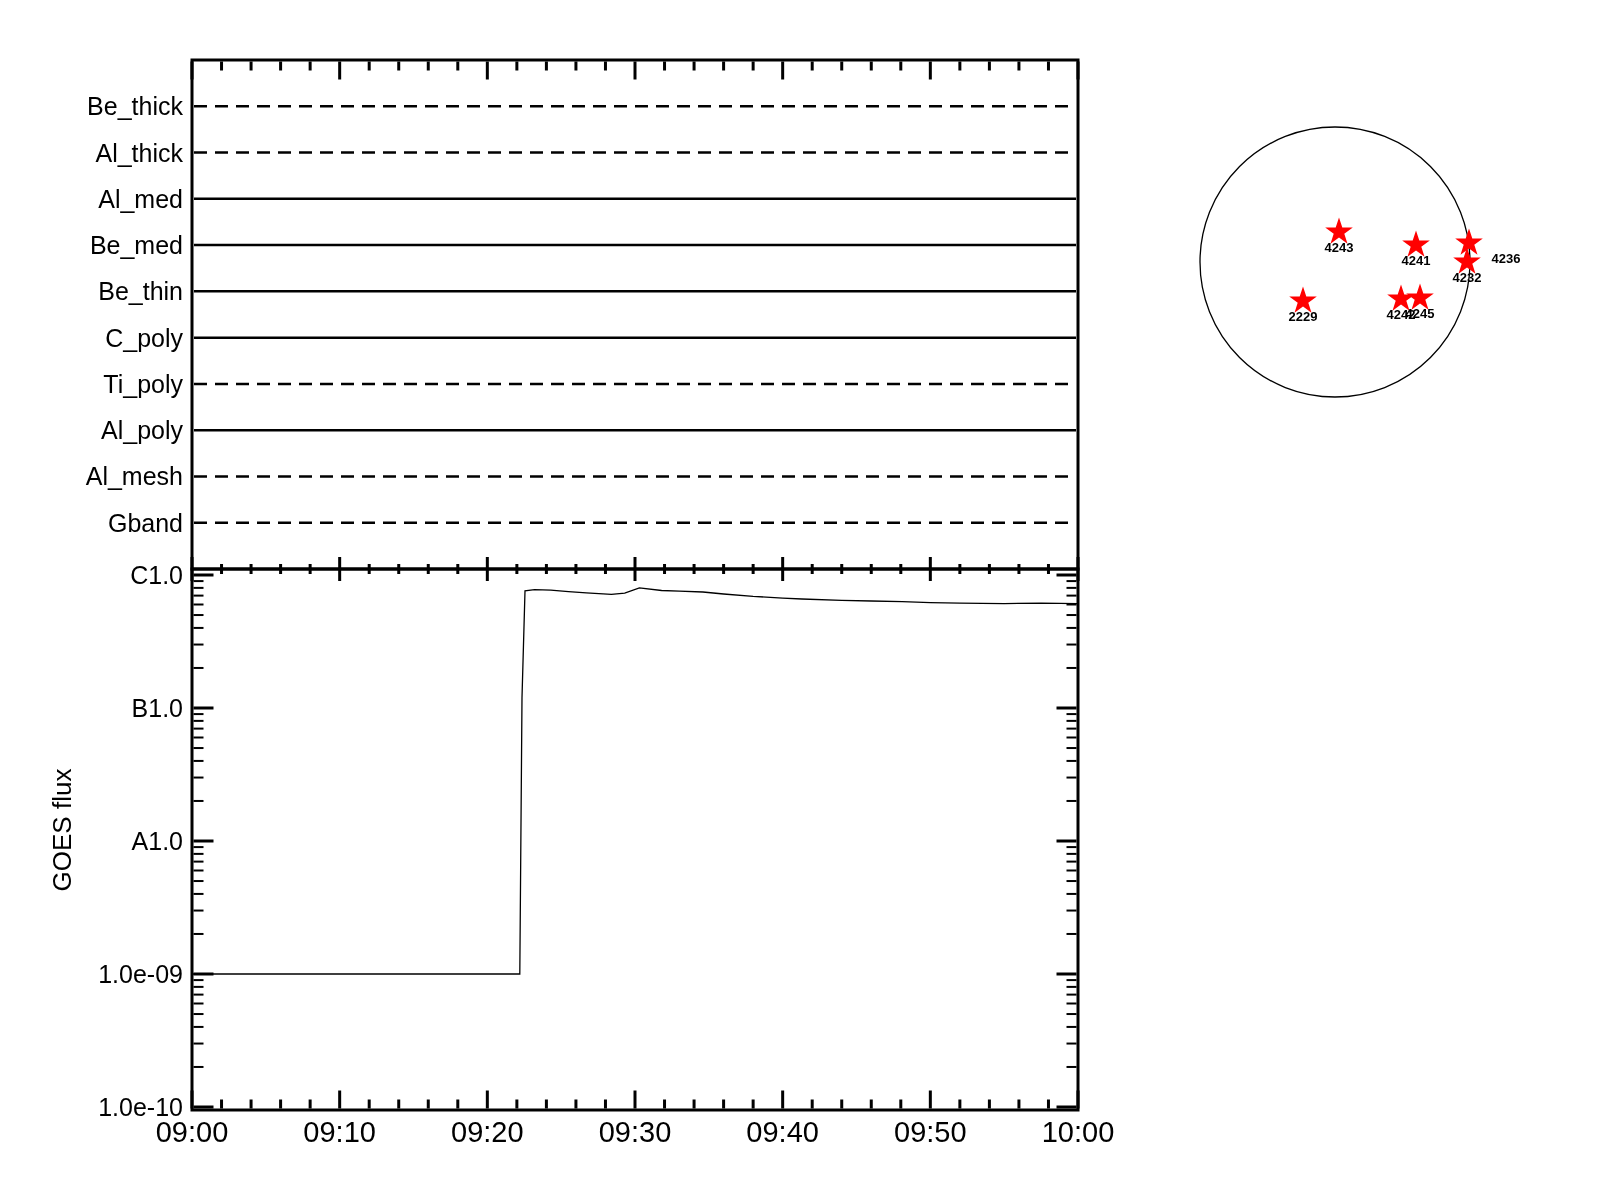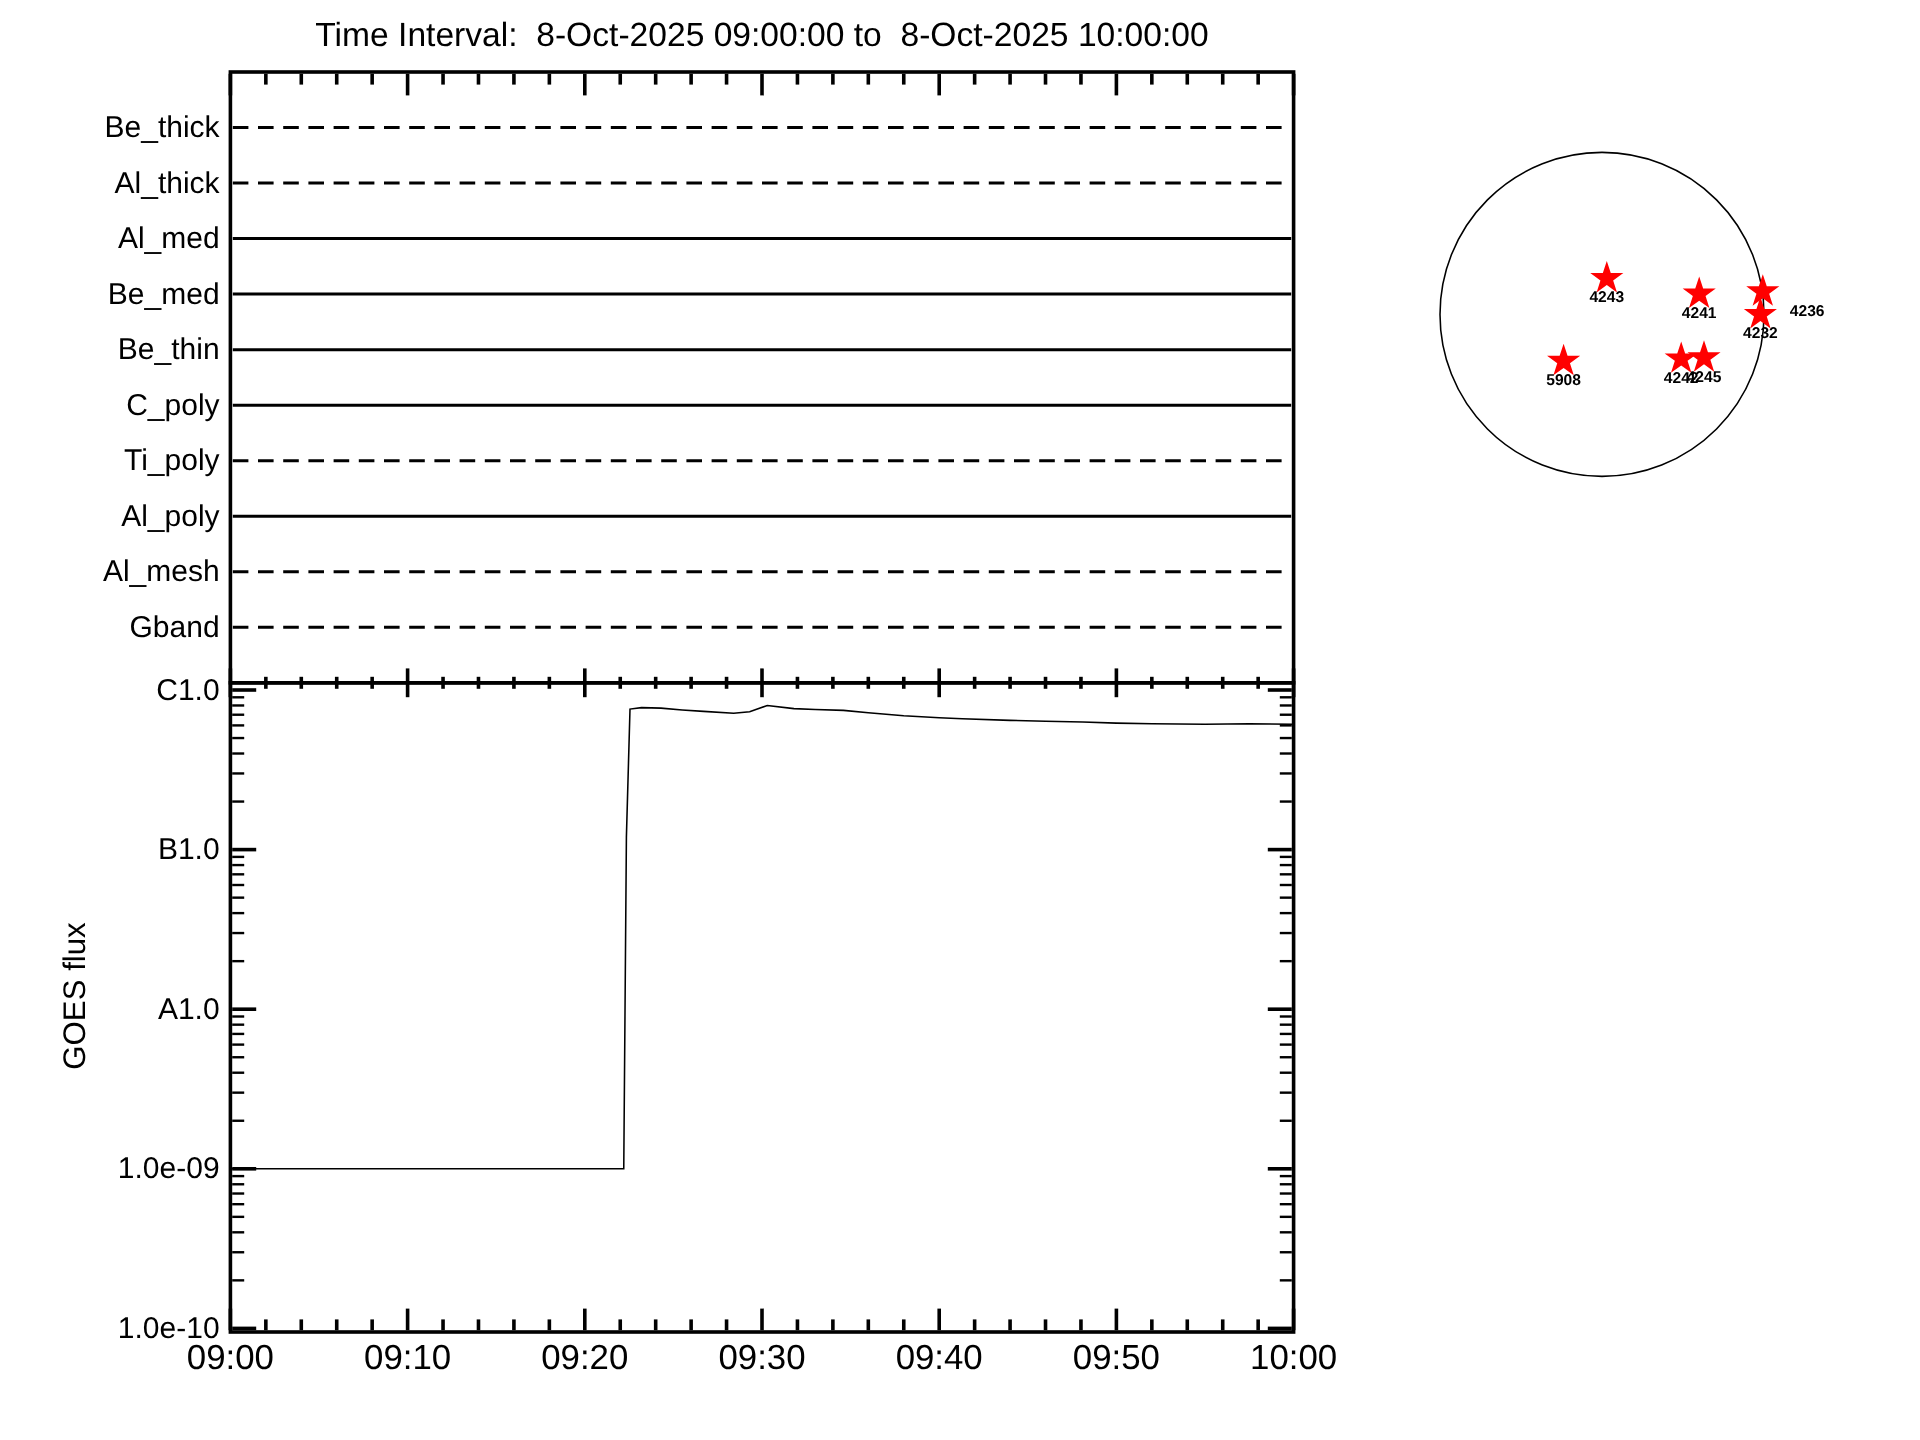--- a/index.html
+++ b/index.html
@@ -203,21 +203,20 @@
       <path d="M192.0 974.0 L519.8 974.0 L522.0 697.5 L525.0 590.9 L534.6 589.7 L550.8 590.1 L568.5 591.6 L586.3 592.8 L611.4 594.4 L624.7 593.2 L639.4 587.9 L661.6 590.5 L679.3 591.2 L702.9 592.0 L723.6 594.0 L753.1 596.4 L782.7 598.1 L801.9 599.0 L841.7 600.3 L871.3 601.0 L902.3 601.7 L930.3 602.6 L959.9 603.1 L1004.2 603.6 L1041.1 603.1 L1078.0 603.6 " fill="none" stroke="#000000" stroke-width="1.3"></path>
       <circle cx="1335" cy="262" r="135" fill="none" stroke="#000000" stroke-width="1.3"></circle>
       <path d="M1339.0 217.5 L1342.3 227.5 L1352.8 227.5 L1344.3 233.7 L1347.5 243.7 L1339.0 237.6 L1330.5 243.7 L1333.7 233.7 L1325.2 227.5 L1335.7 227.5 Z" fill="#ff0000"></path>
       <path d="M1416.0 230.5 L1419.3 240.5 L1429.8 240.5 L1421.3 246.7 L1424.5 256.7 L1416.0 250.6 L1407.5 256.7 L1410.7 246.7 L1402.2 240.5 L1412.7 240.5 Z" fill="#ff0000"></path>
       <path d="M1469.0 228.5 L1472.3 238.5 L1482.8 238.5 L1474.3 244.7 L1477.5 254.7 L1469.0 248.6 L1460.5 254.7 L1463.7 244.7 L1455.2 238.5 L1465.7 238.5 Z" fill="#ff0000"></path>
       <path d="M1467.0 247.5 L1470.3 257.5 L1480.8 257.5 L1472.3 263.7 L1475.5 273.7 L1467.0 267.6 L1458.5 273.7 L1461.7 263.7 L1453.2 257.5 L1463.7 257.5 Z" fill="#ff0000"></path>
       <path d="M1303.0 286.5 L1306.3 296.5 L1316.8 296.5 L1308.3 302.7 L1311.5 312.7 L1303.0 306.6 L1294.5 312.7 L1297.7 302.7 L1289.2 296.5 L1299.7 296.5 Z" fill="#ff0000"></path>
       <path d="M1401.0 284.5 L1404.3 294.5 L1414.8 294.5 L1406.3 300.7 L1409.5 310.7 L1401.0 304.6 L1392.5 310.7 L1395.7 300.7 L1387.2 294.5 L1397.7 294.5 Z" fill="#ff0000"></path>
       <path d="M1420.0 283.5 L1423.3 293.5 L1433.8 293.5 L1425.3 299.7 L1428.5 309.7 L1420.0 303.6 L1411.5 309.7 L1414.7 299.7 L1406.2 293.5 L1416.7 293.5 Z" fill="#ff0000"></path>
     </svg>
-  <div class="title">Time Interval:  8-Oct-2025 09:00:00 to  8-Oct-2025 10:00:00</div>
   <div class="ylab">GOES flux</div>
   <div id="labels">
       <span class="lab tick rlab" style="right: 1417px; top: 92.2727px; margin-left: 38px;">Be_thick</span>
       <span class="lab tick rlab" style="right: 1417px; top: 138.545px;">Al_thick</span>
       <span class="lab tick rlab" style="right: 1417px; top: 184.818px;">Al_med</span>
       <span class="lab tick rlab" style="right: 1417px; top: 231.091px;">Be_med</span>
       <span class="lab tick rlab" style="right: 1417px; top: 277.364px;">Be_thin</span>
       <span class="lab tick rlab" style="right: 1417px; top: 323.636px;">C_poly</span>
       <span class="lab tick rlab" style="right: 1417px; top: 369.909px;">Ti_poly</span>
       <span class="lab tick rlab" style="right: 1417px; top: 416.182px; margin-left: 34px;">Al_poly</span>
@@ -232,17 +231,17 @@
       <span class="lab xtick" style="left: 1078px; top: 1118px;">10:00</span>
       <span class="lab tick rlab" style="right: 1417px; top: 561px;">C1.0</span>
       <span class="lab tick rlab" style="right: 1417px; top: 694px;">B1.0</span>
       <span class="lab tick rlab" style="right: 1417px; top: 827px;">A1.0</span>
       <span class="lab tick rlab" style="right: 1417px; top: 960px;">1.0e-09</span>
       <span class="lab tick rlab" style="right: 1417px; top: 1093px;">1.0e-10</span>
       <span class="lab star" style="left: 1339px; top: 241px;">4243</span>
       <span class="lab star" style="left: 1416px; top: 254px;">4241</span>
       <span class="lab star" style="left: 1469px; top: 252px; margin-left: 37px;">4236</span>
       <span class="lab star" style="left: 1467px; top: 271px;">4232</span>
-      <span class="lab star" style="left: 1303px; top: 310px;">5908</span>
+      <span class="lab star" style="left: 1303px; top: 310px;">2229</span>
       <span class="lab star" style="left: 1401px; top: 308px;">4242</span>
       <span class="lab star" style="left: 1420px; top: 307px;">4245</span>
     </div>
 </div>
 
 </body></html>

